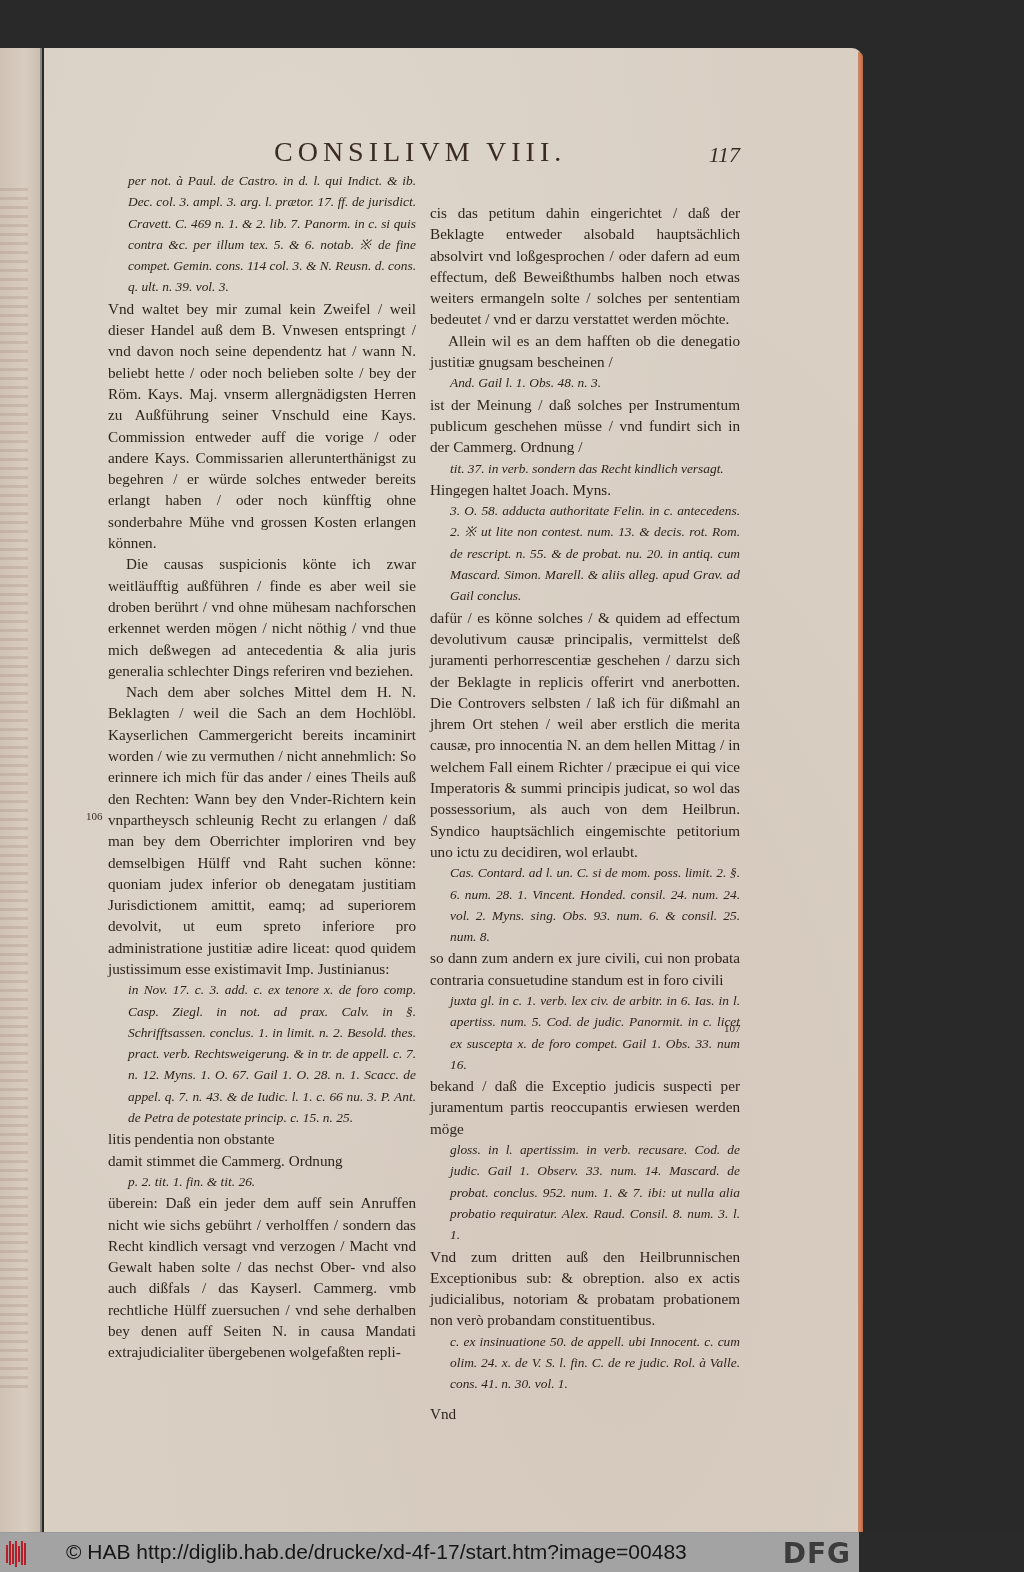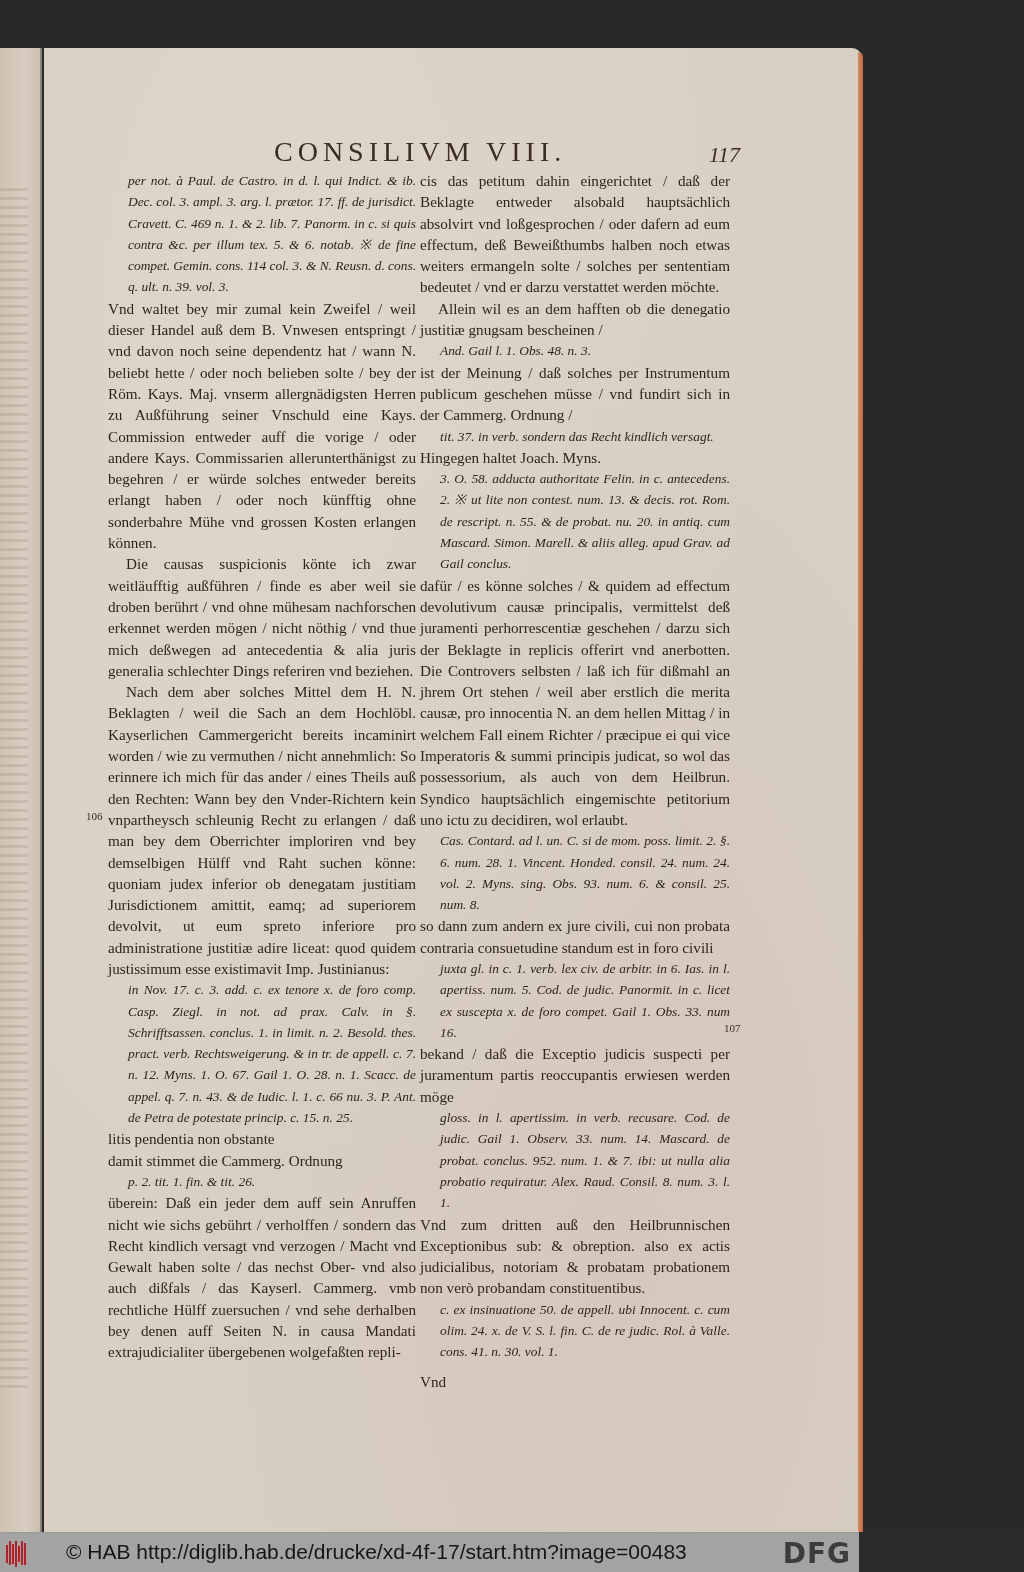--- a/index.html
+++ b/index.html
@@ -46,21 +46,21 @@
   }
   .page-number {
     position:absolute; right:8px; top:6px;
     font-family:"Liberation Serif", serif; font-size:22px; font-style:italic; color:#3a2c22;
   }
   .col {
     position:absolute; top:170px;
     color:#2f241c; font-family:"Liberation Serif", serif;
   }
   .col-left { left:108px; width:308px; }
-  .col-right { left:420px; width:310px; }
+  .col-right { left:430px; width:310px;margin-top:32px; }
   .para { font-size:15.2px; line-height:21.3px; text-align:justify; margin:0; }
   .indent { text-indent:18px; }
   .cite {
     font-style:italic; font-size:13.4px; line-height:21.3px; margin:0 0 0 20px; text-align:justify;
   }
   .catchword { text-align:left; font-size:15.2px; line-height:21.3px; margin-top:8px; }
   .margin-note {
     position:absolute; font-family:"Liberation Serif", serif; font-size:11px; color:#3a2c22;
   }
   .footer {

